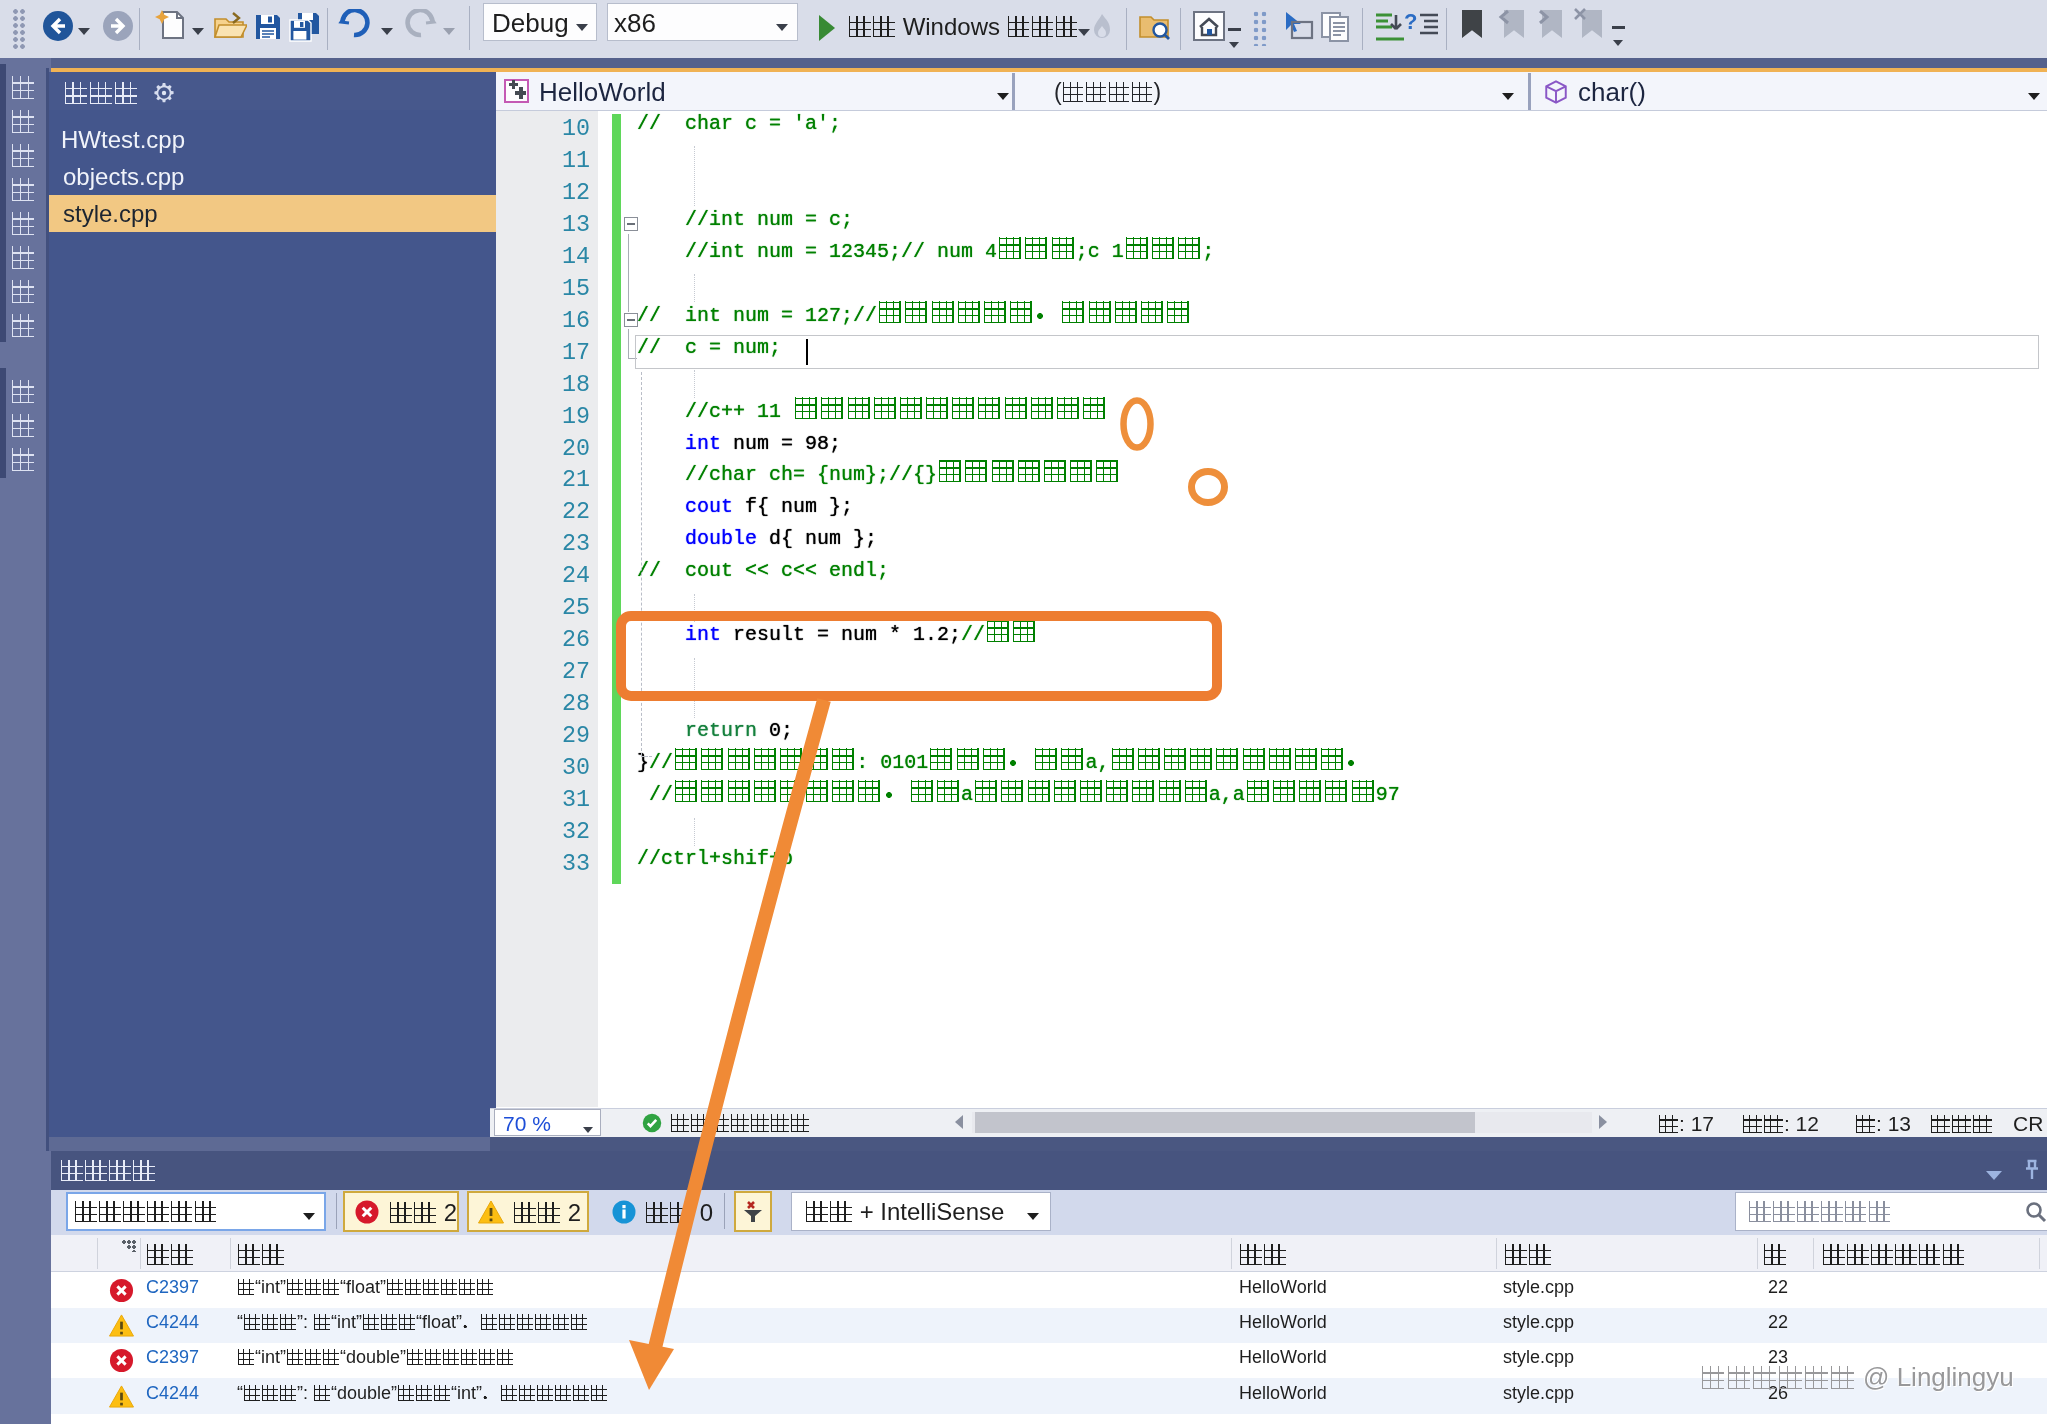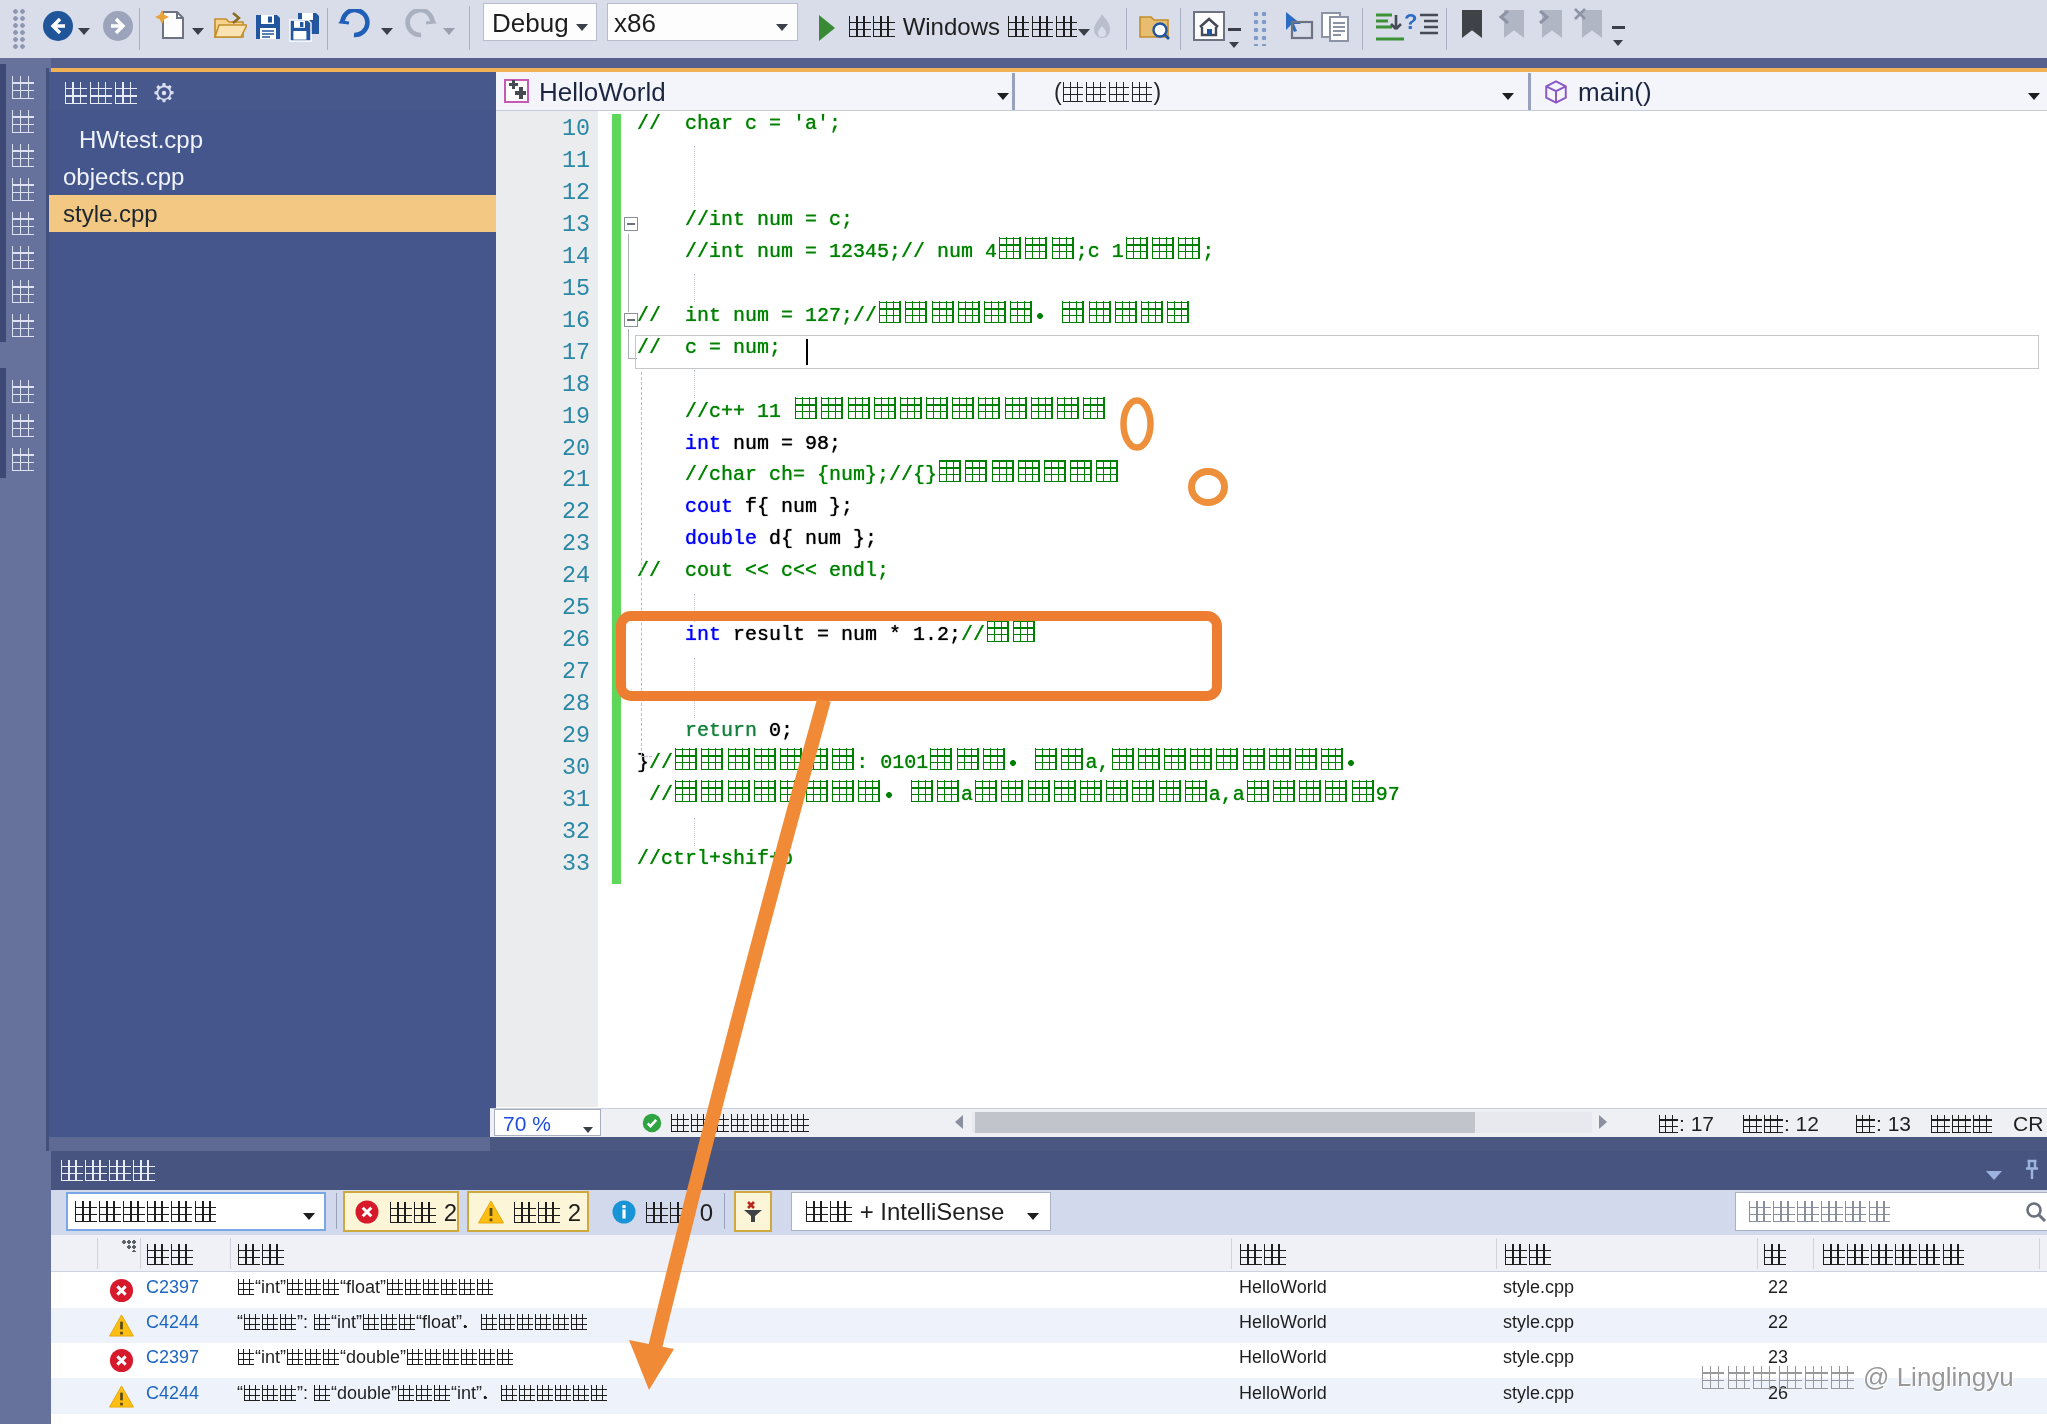--- a/index.html
+++ b/index.html
@@ -152,42 +152,42 @@
 <div class="a" style="left:49px;top:1137px;width:441px;height:14px;background:#5e6a94"></div>
 <div class="a" id="tabhdr" style="left:63px;top:78px;color:#e8ecf8;font-size:25px"><i class="k"></i><i class="k"></i><i class="k"></i>
 <svg width="22" height="22" viewBox="0 0 20 20" style="vertical-align:-3px;margin-left:8px">
       <path fill="#dfe5f4" d="M10 6.5a3.5 3.5 0 1 0 0 7a3.5 3.5 0 0 0 0-7zm0 2a1.5 1.5 0 1 1 0 3a1.5 1.5 0 0 1 0-3z"></path>
       <path fill="#dfe5f4" d="M8.8 1h2.4l.4 2.1l1.9.8l1.8-1.2l1.7 1.7l-1.2 1.8l.8 1.9l2.1.4v2.4l-2.1.4l-.8 1.9l1.2 1.8l-1.7 1.7l-1.8-1.2l-1.9.8l-.4 2.1H8.8l-.4-2.1l-1.9-.8l-1.8 1.2L3 15.3l1.2-1.8l-.8-1.9L1.3 11V8.6l2.1-.4l.8-1.9L3 4.5L4.7 2.8l1.8 1.2l1.9-.8z" fill-rule="evenodd" clip-rule="evenodd" opacity=".95" stroke="none"></path>
       <circle cx="10" cy="10" r="5.2" fill="#47588c"></circle>
       <circle cx="10" cy="10" r="2" fill="#dfe5f4"></circle>
     </svg>
 </div>
 <div class="a" id="filelist" style="left:49px;top:122px;width:447px;color:#f0f3fa;font-size:24px">
-<div style="height:36px;padding-left:30px;line-height:36px">HWtest.cpp</div>
+<div style="height:36px;padding-left:12px;line-height:36px">HWtest.cpp</div>
 <div style="height:37px;padding-left:14px;line-height:37px">objects.cpp</div>
 <div style="height:37px;padding-left:14px;line-height:37px;background:#f2c883;color:#1c2430">style.cpp</div>
 </div>
 
 <div class="a" id="navbar" style="left:496px;top:72px;width:1551px;height:39px;background:#f3f5fb;border-bottom:1px solid #c5cbdb"></div>
 <div class="a" style="left:1012px;top:73px;width:3px;height:37px;background:#99a2bd"></div>
 <div class="a" style="left:1528px;top:73px;width:3px;height:37px;background:#99a2bd"></div>
 <div class="a" style="left:504px;top:79px;width:25px;height:24px;border:2px solid #c45ab4;background:#fdfdfe">
   <div style="position:absolute;left:3px;top:2px;width:9px;height:3px;background:#454a52"></div>
   <div style="position:absolute;left:6px;top:-1px;width:3px;height:9px;background:#454a52"></div>
   <div style="position:absolute;left:9px;top:10px;width:11px;height:4px;background:#454a52"></div>
   <div style="position:absolute;left:12.5px;top:6px;width:4px;height:12px;background:#454a52"></div>
 </div>
 <div class="a" style="left:539px;top:77px;font-size:26px;color:#1c2540">HelloWorld</div>
 <div class="a" style="left:997px;top:86px"><span class="car"></span></div>
 <div class="a" style="left:1054px;top:79px;font-size:23px;color:#23252a">(<i class="k"></i><i class="k"></i><i class="k"></i><i class="k"></i>)</div>
 <div class="a" style="left:1502px;top:86px"><span class="car"></span></div>
 <svg class="a" width="26" height="26" viewBox="0 0 16 16" style="left:1543px;top:79px">
     <path fill="none" stroke="#8a57c6" stroke-width="1.2" d="M8 1.5 L14 4.5 L14 11.5 L8 14.5 L2 11.5 L2 4.5 Z M2 4.5 L8 7.5 L14 4.5 M8 7.5 L8 14.5"></path>
   </svg>
-<div class="a" style="left:1578px;top:77px;font-size:26px;color:#1c2540">main()</div>
+<div class="a" style="left:1578px;top:77px;font-size:26px;color:#1c2540">char()</div>
 <div class="a" style="left:2028px;top:86px"><span class="car"></span></div>
 
 <div class="a" style="left:496px;top:111px;width:1551px;height:996px;background:#fff"></div>
 <div class="a" style="left:496px;top:111px;width:102px;height:996px;background:#ebecee"></div>
 <div class="a" style="left:612px;top:114px;width:9px;height:770px;background:#5fd75a"></div>
 <pre class="a" id="linenos" style="left:496px;top:114px;width:94px;text-align:right;color:#2a87a6;font-size:23.38px;line-height:31.95px">10
 11
 12
 13
 14

